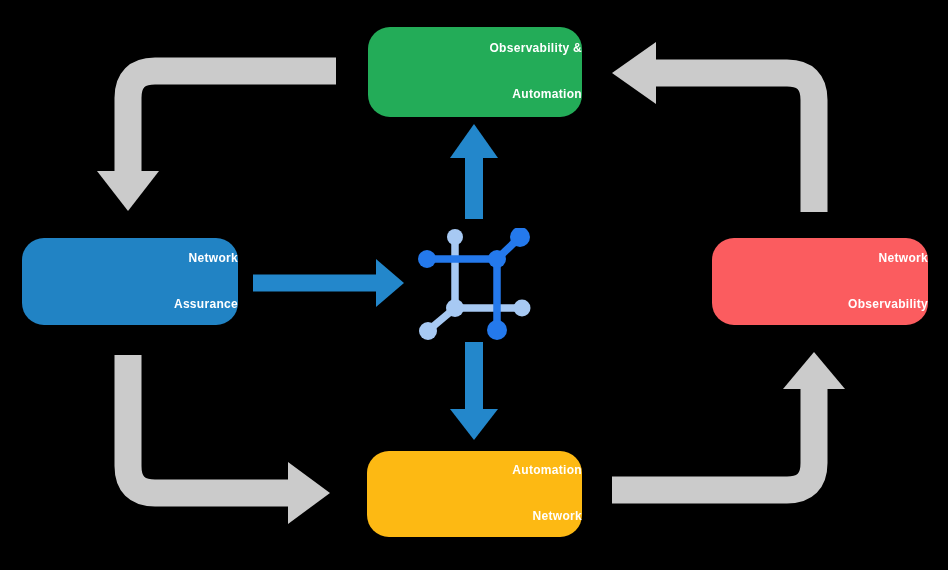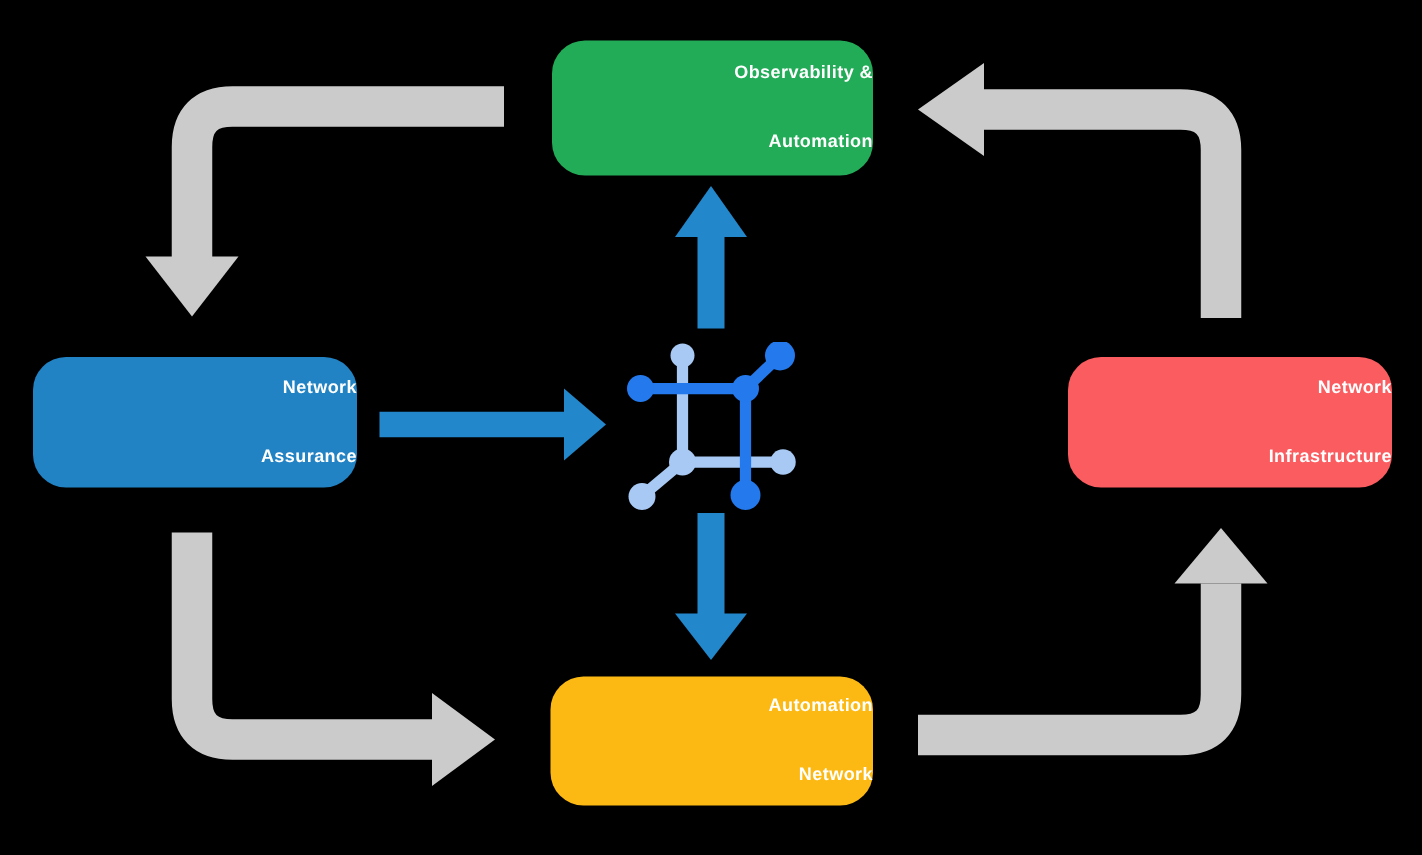--- a/index.html
+++ b/index.html
@@ -71,21 +71,21 @@
     <span>Automation</span>
   </div>
 
   <div class="node node-operations" style="background: rgb(33, 131, 196);">
     <span>Network</span>
     <span>Assurance</span>
   </div>
 
   <div class="node node-infrastructure" style="background: rgb(251, 92, 95);">
     <span>Network</span>
-    <span>Infrastructure</span>
+    <span>Observability</span>
   </div>
 
   <div class="node node-tooling" style="background: rgb(253, 185, 19);">
     <span>Automation</span>
     <span>Network</span>
   </div>
 
 </div>
 
 </body></html>

